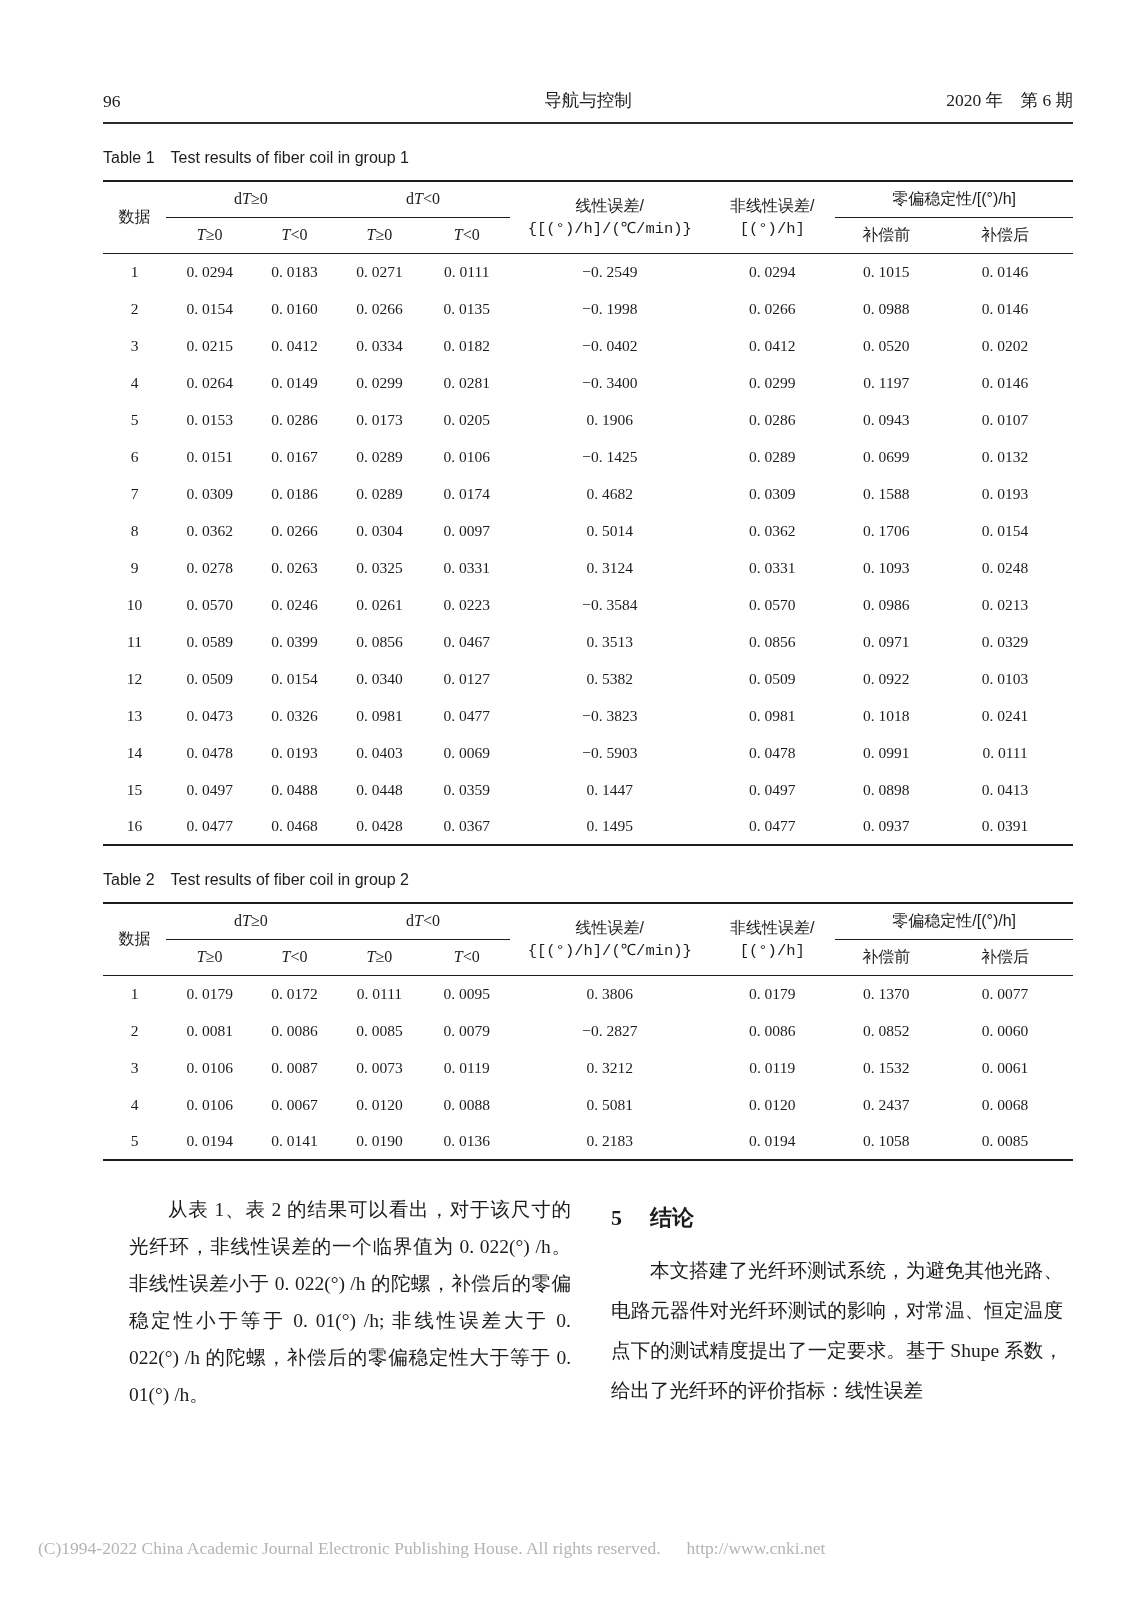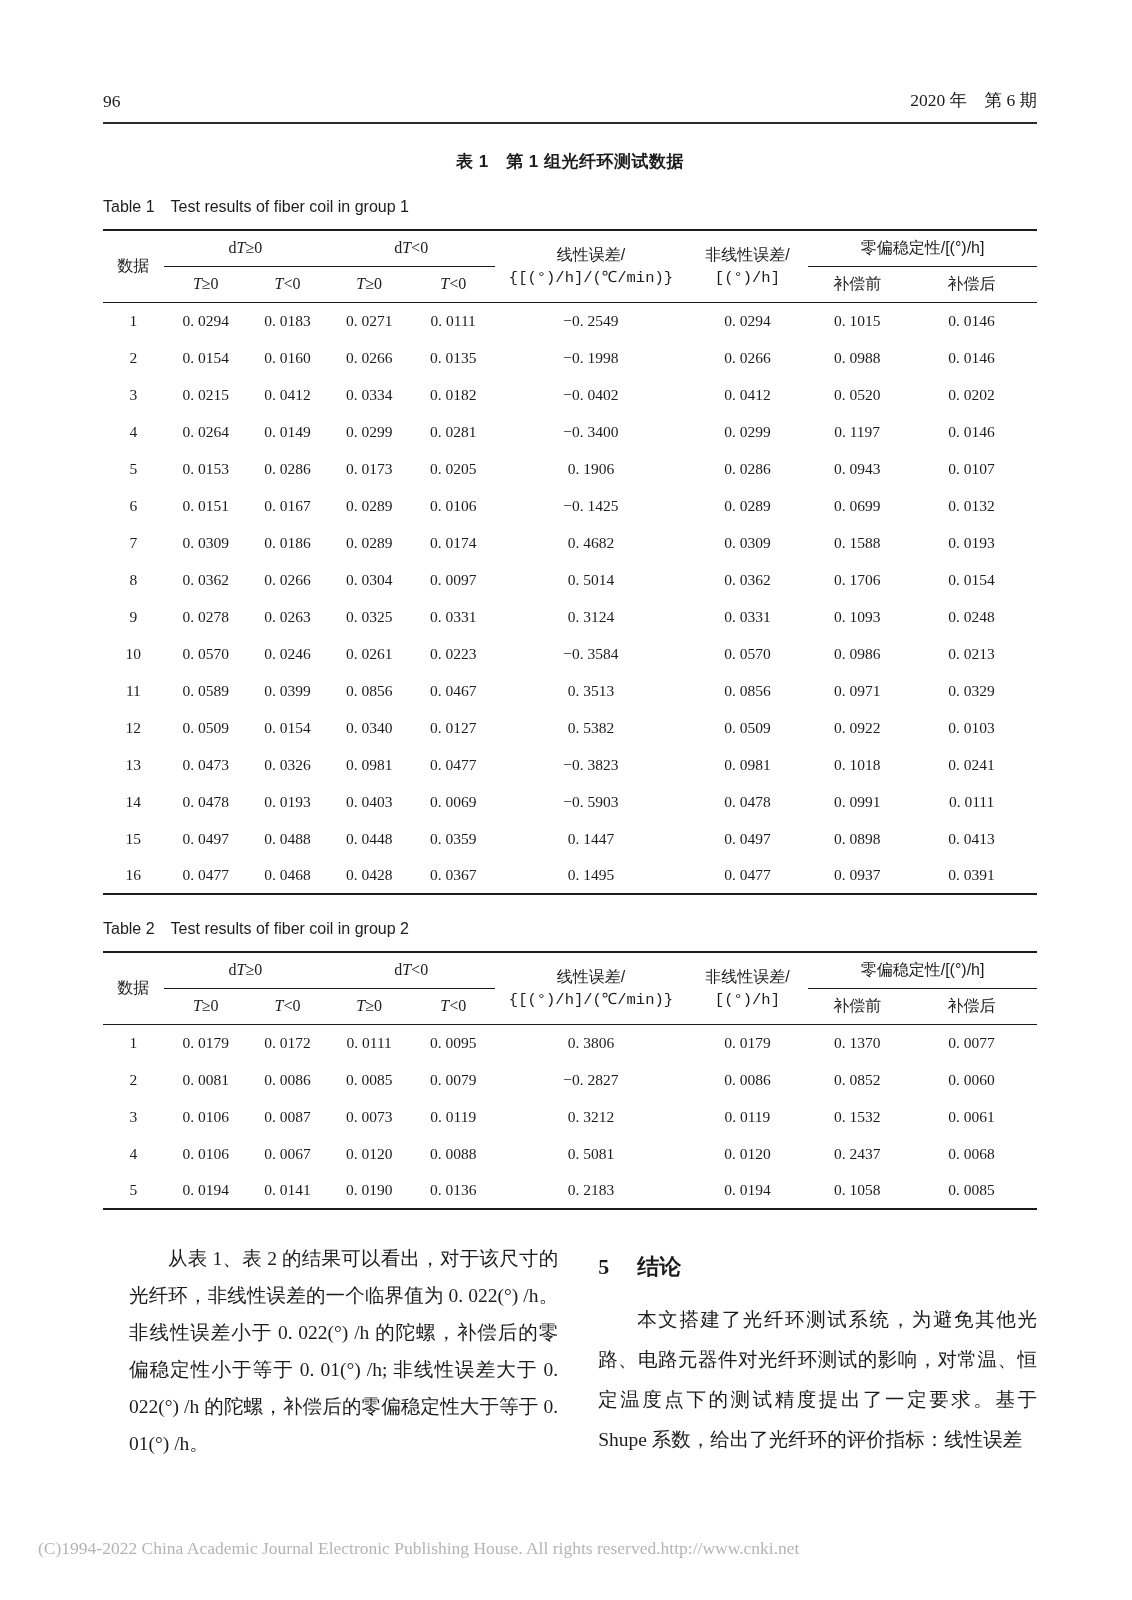--- a/index.html
+++ b/index.html
@@ -5,21 +5,21 @@
   * { margin:0; padding:0; box-sizing:border-box; }
   html,body { background:#ffffff; }
   .page {
     position:relative;
     width:1132px; height:1600px;
     background:#ffffff;
     color:#1c1c1c;
     font-family:"Liberation Serif","DejaVu Serif",serif;
     overflow:hidden;
   }
-  .content { padding:0 95px 0 103px; }
+  .content { padding:0 59px 0 103px; }
 
   
   .page-header {
     display:flex; justify-content:space-between; align-items:flex-end;
     padding-top:88px; padding-bottom:10px;
     border-bottom:2px solid #2b2b2b;
     font-size:17.5px;
   }
   .page-header .mid { position:absolute; left:0; right:0; text-align:center; }
   .page-header { position:relative; }
@@ -79,38 +79,38 @@
     font-family:"Liberation Sans","DejaVu Sans",sans-serif;
   }
   .sec-heading .sec-num {
     font-family:"Liberation Serif","DejaVu Serif",serif;
     margin-right:28px;
   }
 
   
   .cnki-footer {
     position:absolute; left:38px; right:30px; top:1538px;
-    display:flex; 
+    display:flex; gap:26px;
     color:#b4b4b4; font-size:17.5px;
     font-family:"Liberation Serif","DejaVu Serif",serif;
     white-space:nowrap;
   }
 </style>
 </head>
 <body>
 
 <div class="page">
   <div class="content">
 
     <div class="page-header">
       <span class="side">96</span>
+      <span class="mid">导航与控制</span>
       <span class="side">2020 年　第 6 期</span>
     </div>
 
-    <div class="caption-zh">表 1　第 1 组光纤环测试数据</div>
     <div class="caption-en">Table 1　Test results of fiber coil in group 1</div>
 
     <table class="dtable">
       <colgroup>
         <col style="width:6.5%">
           <col style="width:9%">
           <col style="width:8.5%">
         <col style="width:9%">
           <col style="width:9%">
           <col style="width:20.5%">

